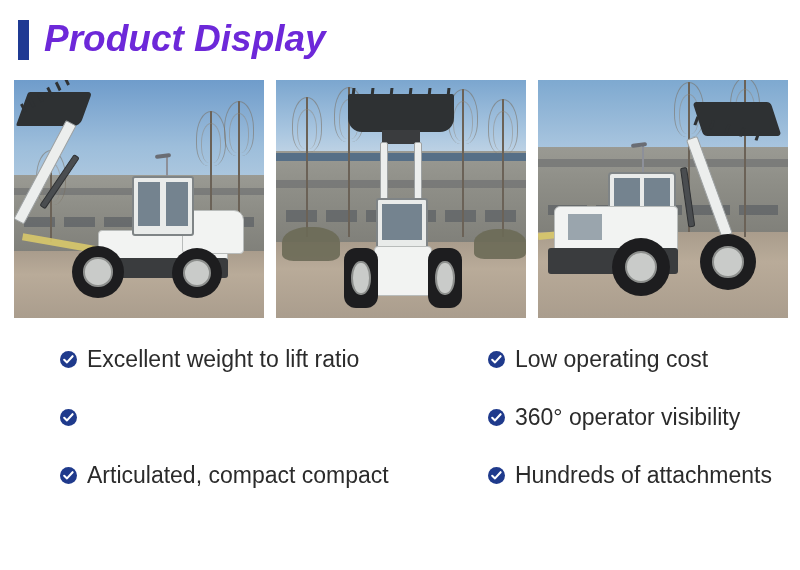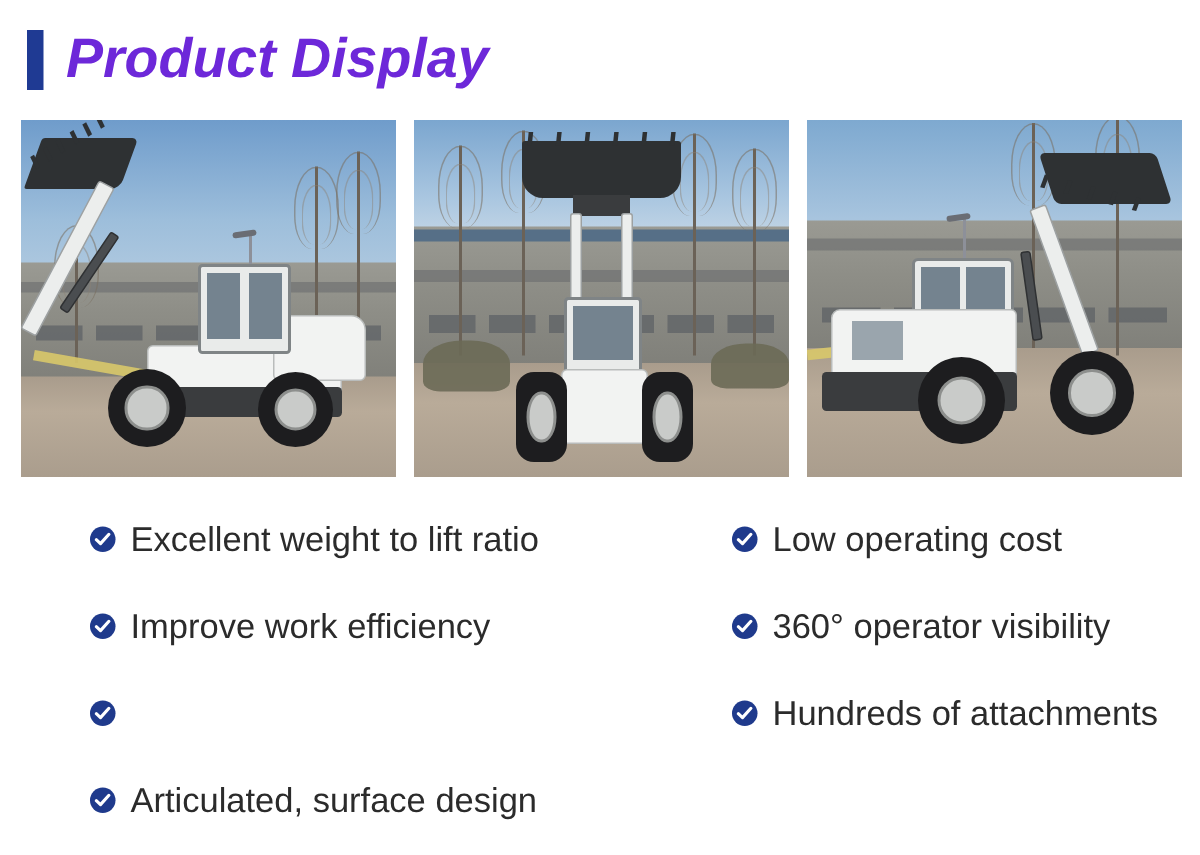--- a/index.html
+++ b/index.html
@@ -428,36 +428,28 @@
           </svg>
       </span>
       <span class="feature-text">Excellent weight to lift ratio</span>
     </div>
     <div class="feature">
       <span class="check-icon">
         <svg width="17" height="17" viewBox="0 0 17 17">
             <path d="M4.2 8.8 L7 11.4 L12.6 5.2" stroke="#ffffff" stroke-width="2.1" fill="none" stroke-linecap="round" stroke-linejoin="round"></path>
           </svg>
       </span>
-      <span class="feature-text">Improve work efficiency</span>
-    </div>
-    <div class="feature">
-      <span class="check-icon">
-        <svg width="17" height="17" viewBox="0 0 17 17">
-            <path d="M4.2 8.8 L7 11.4 L12.6 5.2" stroke="#ffffff" stroke-width="2.1" fill="none" stroke-linecap="round" stroke-linejoin="round"></path>
-          </svg>
-      </span>
-    </div>
-    <div class="feature">
-      <span class="check-icon">
-        <svg width="17" height="17" viewBox="0 0 17 17">
-            <path d="M4.2 8.8 L7 11.4 L12.6 5.2" stroke="#ffffff" stroke-width="2.1" fill="none" stroke-linecap="round" stroke-linejoin="round"></path>
-          </svg>
-      </span>
-      <span class="feature-text">Articulated, surface design</span>
+    </div>
+    <div class="feature">
+      <span class="check-icon">
+        <svg width="17" height="17" viewBox="0 0 17 17">
+            <path d="M4.2 8.8 L7 11.4 L12.6 5.2" stroke="#ffffff" stroke-width="2.1" fill="none" stroke-linecap="round" stroke-linejoin="round"></path>
+          </svg>
+      </span>
+      <span class="feature-text">Articulated, compact compact</span>
     </div>
   </div>
 
   <div class="col col-right">
     <div class="feature">
       <span class="check-icon">
         <svg width="17" height="17" viewBox="0 0 17 17">
             <path d="M4.2 8.8 L7 11.4 L12.6 5.2" stroke="#ffffff" stroke-width="2.1" fill="none" stroke-linecap="round" stroke-linejoin="round"></path>
           </svg>
       </span>

